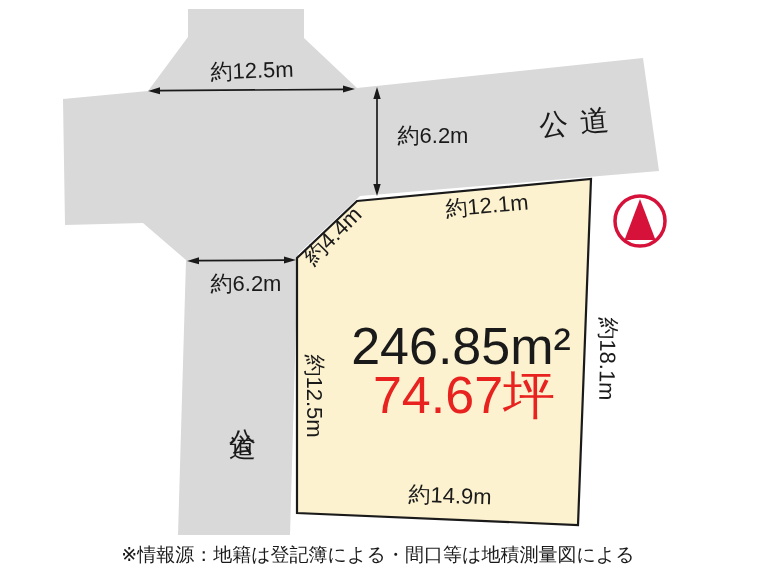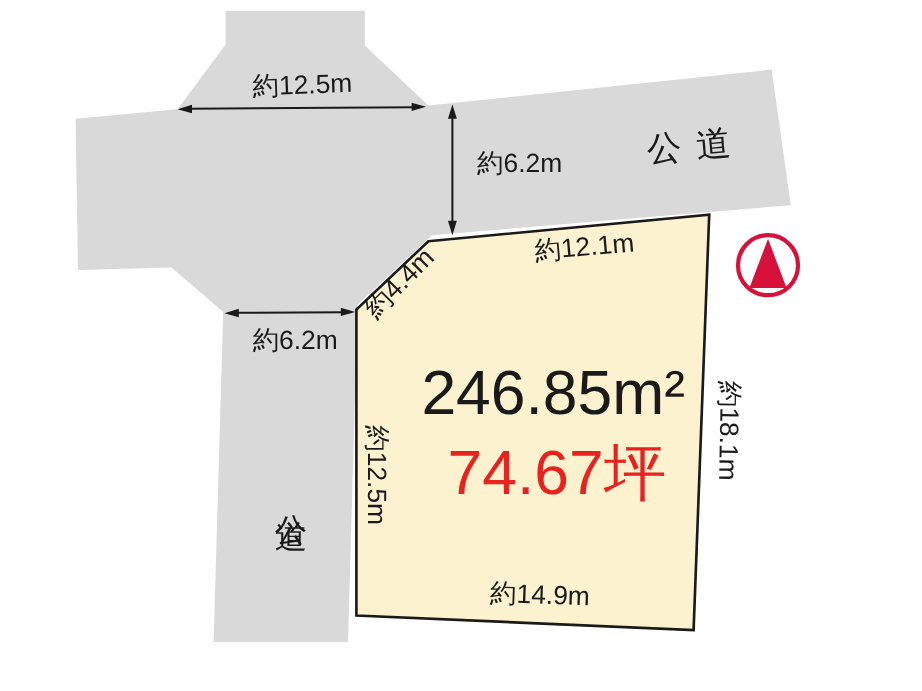--- a/index.html
+++ b/index.html
@@ -78,20 +78,21 @@
   <div class="lbl dim" style="left:333px;top:236px;transform:translate(-50%,-50%) rotate(-45deg);">約4.4m</div>
 
   <div class="lbl dim" style="left:246px;top:284px;transform:translate(-50%,-50%);">約6.2m</div>
 
   <div class="lbl road-name-vert" style="left:242px;top:413px;transform:translate(-50%,-50%);">公道</div>
 
   <div class="lbl dim" style="left:314px;top:396px;transform:translate(-50%,-50%) rotate(90deg);">約12.5m</div>
 
   <div class="lbl dim" style="left:607px;top:359px;transform:translate(-50%,-50%) rotate(91deg);">約18.1m</div>
 
-  <div class="lbl area-m2" style="left:461px;top:328px;transform:translate(-50%,-50%);text-align:center;">246.85m²</div>
+  <div class="lbl area-m2" style="left:461px;top:346px;transform:translate(-50%,-50%);text-align:center;">246.85m²</div>
 
   <div class="lbl area-tsubo" style="left:464px;top:395px;transform:translate(-50%,-50%);">74.67坪</div>
 
   <div class="lbl dim" style="left:450px;top:496px;transform:translate(-50%,-50%) rotate(2deg);">約14.9m</div>
 
+  <div class="lbl footer-note" style="left:378px;top:554px;transform:translate(-50%,-50%);">※情報源：地籍は登記簿による・間口等は地積測量図による</div>
 
 </div>
 
 </body></html>

